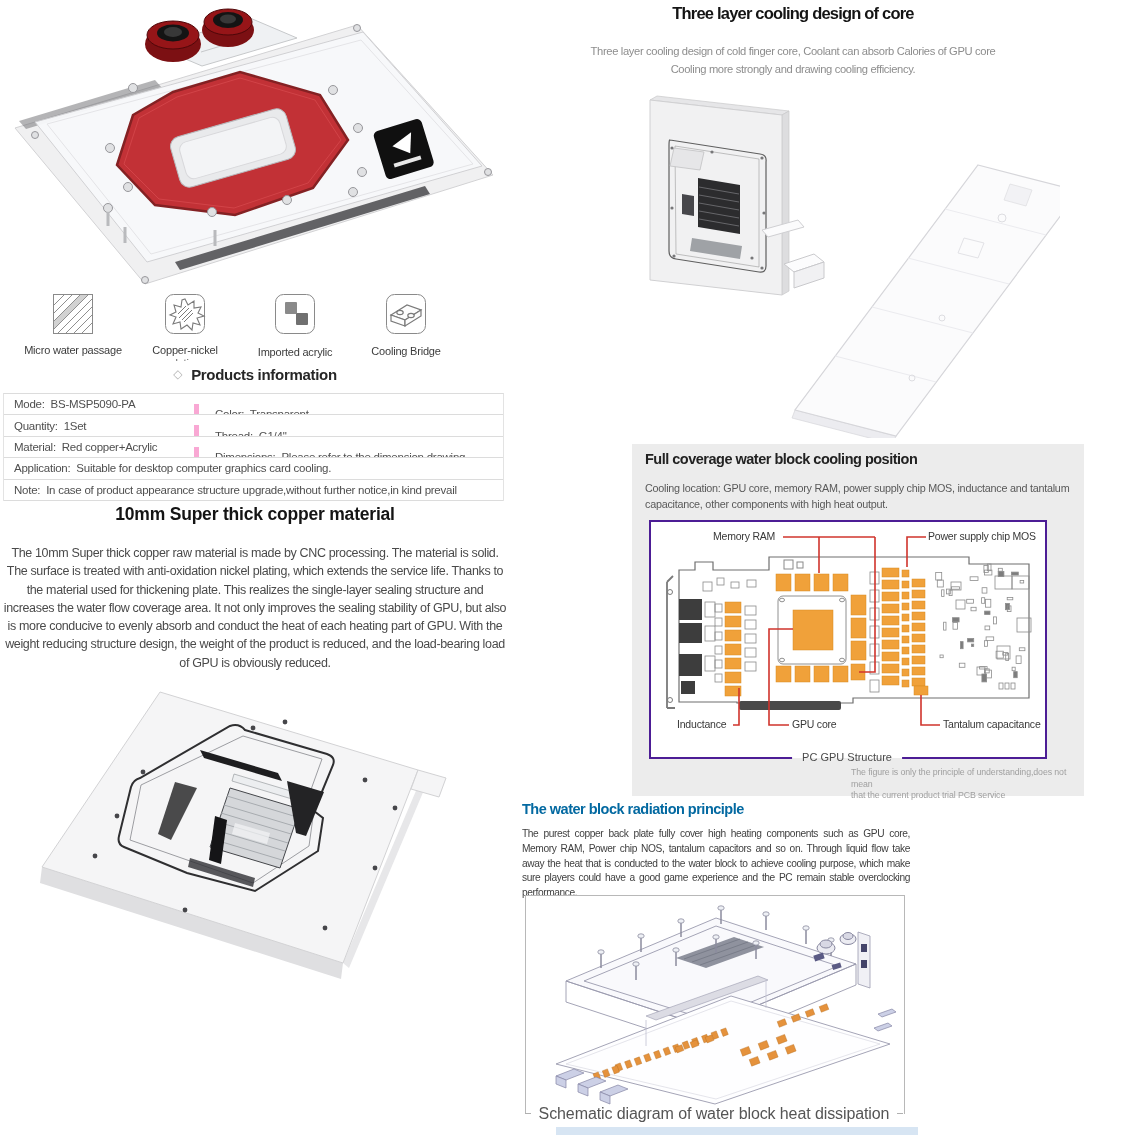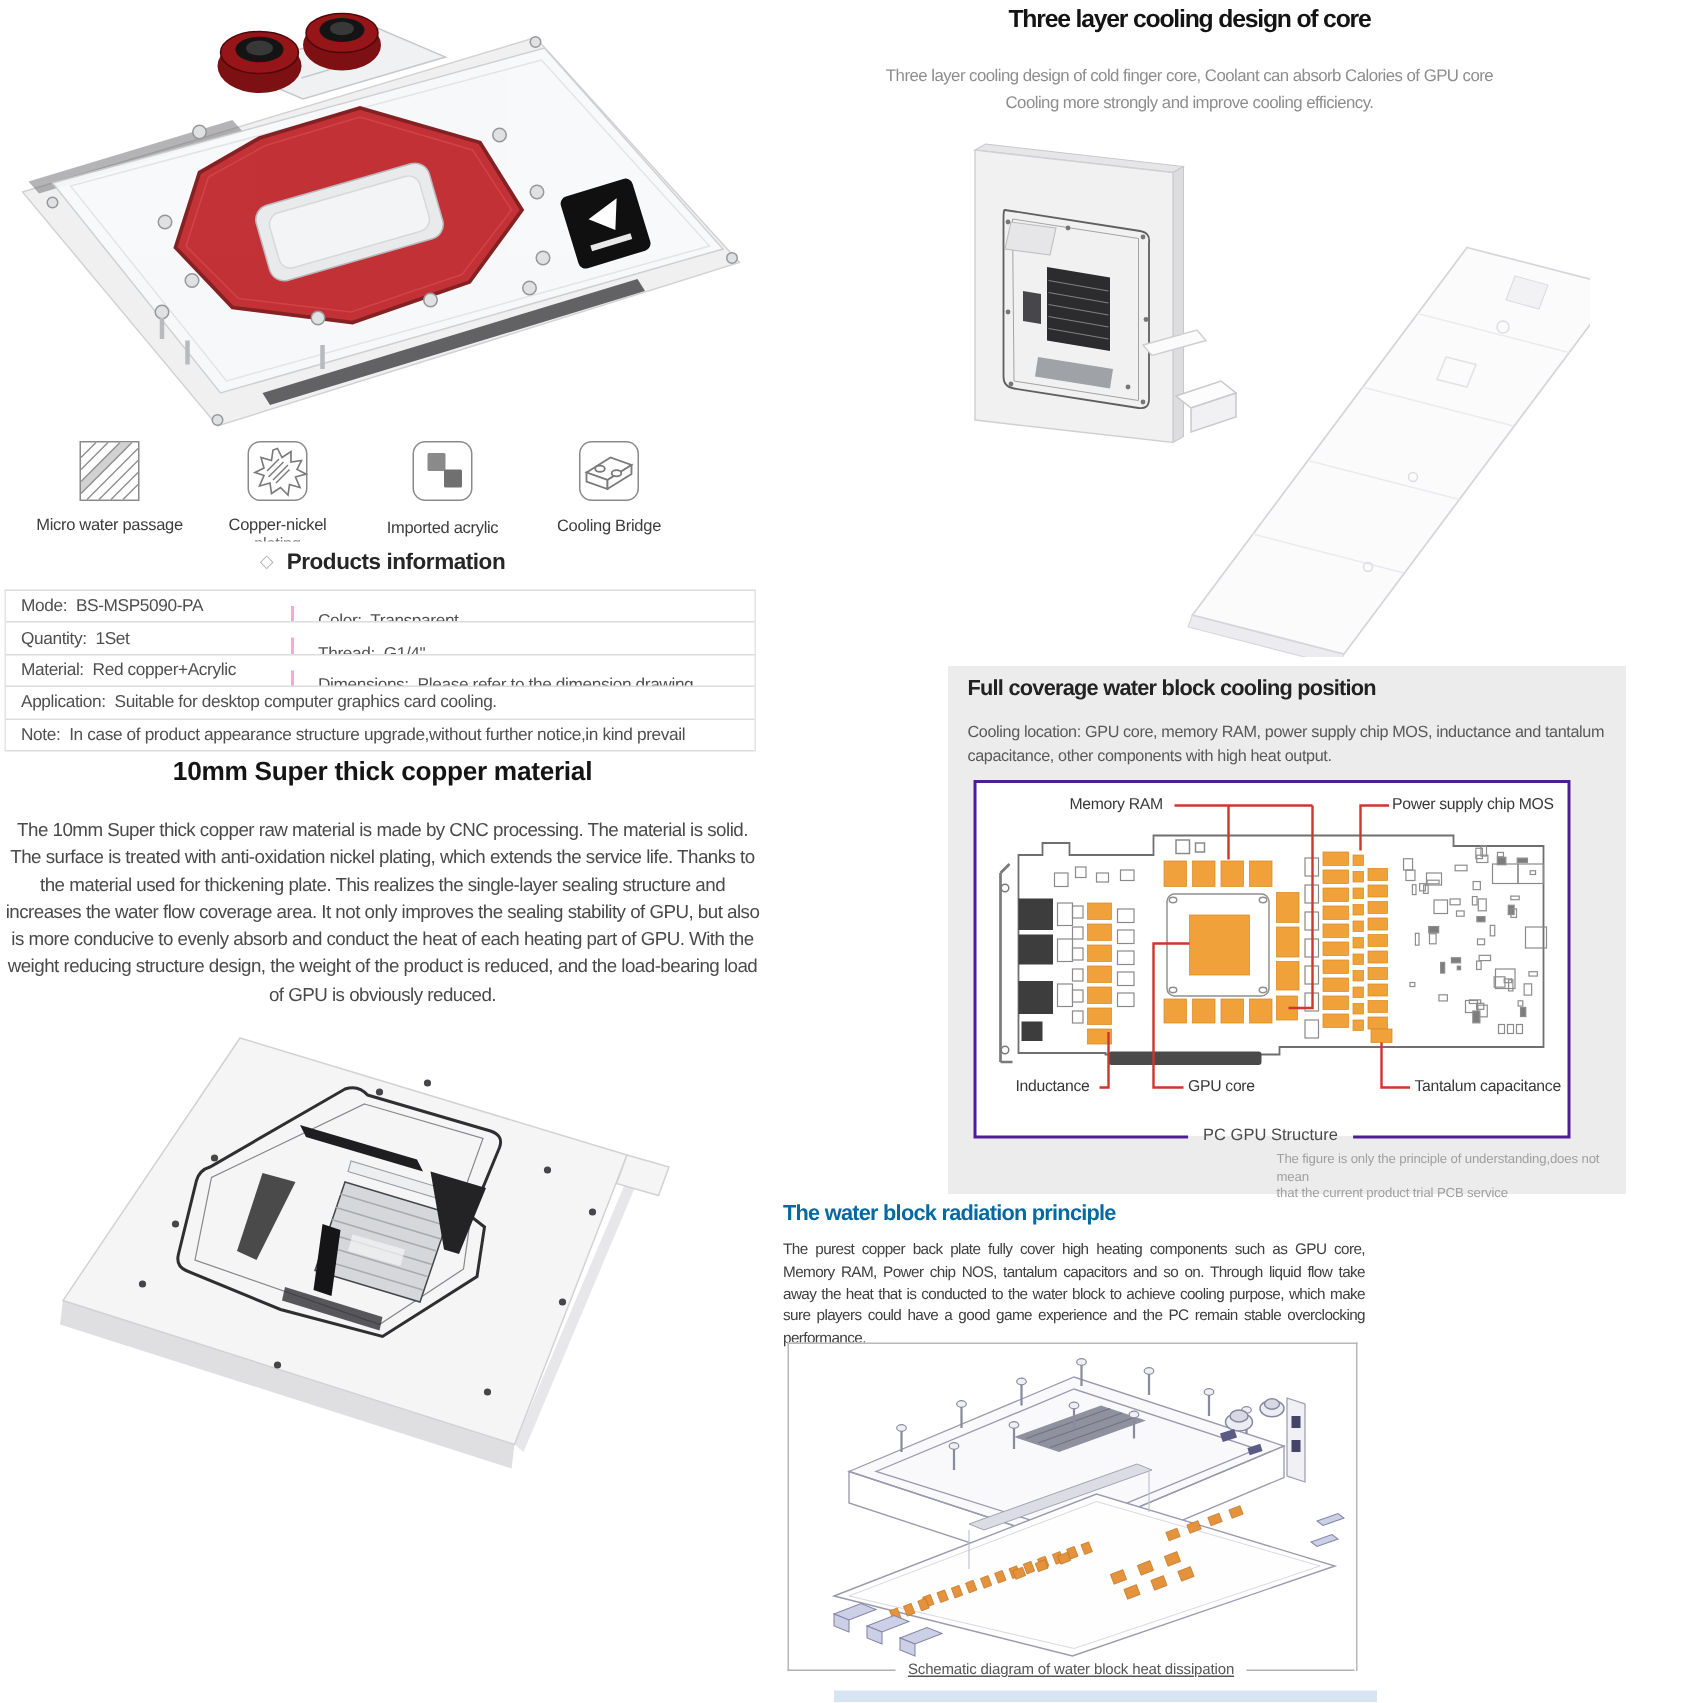--- a/index.html
+++ b/index.html
@@ -13,42 +13,42 @@
   .feat-label{font-size:11px;letter-spacing:-0.2px;color:#3c3c3c;text-align:center;}
   
   .pi-head{display:flex;align-items:center;justify-content:center;gap:9px;background:#fff;
            font-size:15px;font-weight:600;color:#262626;letter-spacing:-0.3px;}
   .diamond{color:#b5b5b5;font-size:12px;font-weight:400;}
   
   .ptable{border-top:1px solid #dcdcdc;border-left:1px solid #e3e3e3;border-right:1px solid #e3e3e3;}
   .t-row{display:flex;height:20.4px;border-bottom:1px solid #dcdcdc;align-items:center;
          font-size:11.5px;letter-spacing:-0.25px;color:#4f4f4f;white-space:pre;overflow:hidden;}
   .t-cell-l{width:190px;padding-left:10px;box-sizing:border-box;}
-  .t-cell-r{flex:1;border-left:2px solid #f9a8d4;padding-left:16px;height:100%;display:flex;align-items:center;margin-top:20px;}
+  .t-cell-r{flex:1;border-left:5px solid #f9a8d4;padding-left:16px;height:100%;display:flex;align-items:center;margin-top:20px;}
   .t-full{padding-left:10px;}
   
   .para-l{font-size:12.5px;letter-spacing:-0.35px;line-height:18.3px;color:#4a4a4a;text-align:center;}
   .sub{font-size:11.2px;letter-spacing:-0.35px;color:#8d8d8d;text-align:center;line-height:19px;}
   
   .panel{background:#ececec;margin-left:24px;}
   .panel-title{font-size:14.5px;font-weight:600;letter-spacing:-0.5px;color:#222;}
   .panel-body{font-size:10.8px;letter-spacing:-0.25px;line-height:15.5px;color:#595959;}
   .pcbbox{background:#fff;border:2px solid #4c1d95;}
   .pcb-label{position:absolute;font-size:10.5px;letter-spacing:-0.2px;color:#383838;white-space:nowrap;}
   .pcb-caption{position:absolute;transform:translateX(-50%);padding:0 10px;height:17px;line-height:17px;
                font-size:11px;color:#4a4a4a;white-space:nowrap;
                background:linear-gradient(to bottom,#ffffff 0 50%,#ececec 50% 100%);}
   .disclaimer{font-size:8.8px;letter-spacing:-0.1px;line-height:11.5px;color:#9f9f9f;}
   
   .rad-title{font-size:14.5px;font-weight:bold;letter-spacing:-0.5px;color:#0369a1;}
   .rad-body{font-size:10.2px;letter-spacing:-0.4px;line-height:14.8px;color:#3f3f3f;text-align:justify;}
   .schem-box{background:#fff;border:1px solid #b8b8b8;border-bottom:none;}
   .cap-row{display:flex;align-items:center;height:13px;}
   .cap-row .line{flex:1;height:1px;background:#b0b0b0;}
-  .cap-row span{padding:0 8px;font-size:10px;letter-spacing:-0.1px;color:#555;white-space:nowrap;text-decoration:underline;}
+  .cap-row span{padding:0 8px;font-size:16px;letter-spacing:-0.1px;color:#555;white-space:nowrap;}
   .blue-strip{background:#d7e5f3;}
 </style>
 </head>
 <body>
 
 <div id="canvas">
 
   <svg class="abs" style="left:5px;top:0px;" width="500" height="288" viewBox="0 0 500 288">
     <polygon points="10,128 352,25 488,175 140,284" fill="#f0f0f1" stroke="#d2d2d4"></polygon>
     <polygon points="14,121 150,80 157,88 21,129" fill="#6a6a6d" opacity="0.5"></polygon>
@@ -216,21 +216,21 @@
         <circle cx="370" cy="120" r="2.4"></circle>
       <circle cx="160" cy="222" r="2.4"></circle>
         <circle cx="92" cy="128" r="2.4"></circle>
         <circle cx="260" cy="34" r="2.4"></circle>
       <circle cx="350" cy="180" r="2.4"></circle>
     </g>
   </svg>
 
   <div class="abs h-big center" style="left:523px;top:4px;width:540px;font-size:16.5px;letter-spacing:-0.8px;">Three layer cooling design of core</div>
   <div class="abs sub" style="left:523px;top:42px;width:540px;">Three layer cooling design of cold finger core, Coolant can absorb Calories of GPU core</div>
-  <div class="abs sub" style="left:523px;top:60px;width:540px;">Cooling more strongly and improve cooling efficiency.</div>
+  <div class="abs sub" style="left:523px;top:60px;width:540px;">Cooling more strongly and drawing cooling efficiency.</div>
 
   <svg class="abs" style="left:612px;top:88px;" width="448" height="350" viewBox="0 0 448 350">
     <polygon points="38,12 45,8 177,23 170,27" fill="#e6e6e8" stroke="#c8c8ca" stroke-width="0.7"></polygon>
     <polygon points="170,27 177,23 177,203 170,207" fill="#dddddf" stroke="#c8c8ca" stroke-width="0.7"></polygon>
     <polygon points="38,12 170,27 170,207 38,192" fill="#f1f1f2" stroke="#d0d0d2"></polygon>
     <path d="M58,52 L148,66 Q155,67 154,74 L154,178 Q154,185 147,184 L64,171 Q57,170 57,163 L57,58 Q57,51 58,52 Z" fill="none" stroke="#5f5f5f" stroke-width="1.2"></path>
     <path d="M63,58 L147,71 L147,179 L64,166 Z" fill="none" stroke="#9a9a9a" stroke-width="0.6"></path>
     <polygon points="86,90 128,97 128,146 86,139" fill="#2c2c2e"></polygon>
     <g stroke="#808084" stroke-width="0.7">
       <line x1="87" y1="99" x2="127" y2="106"></line>

